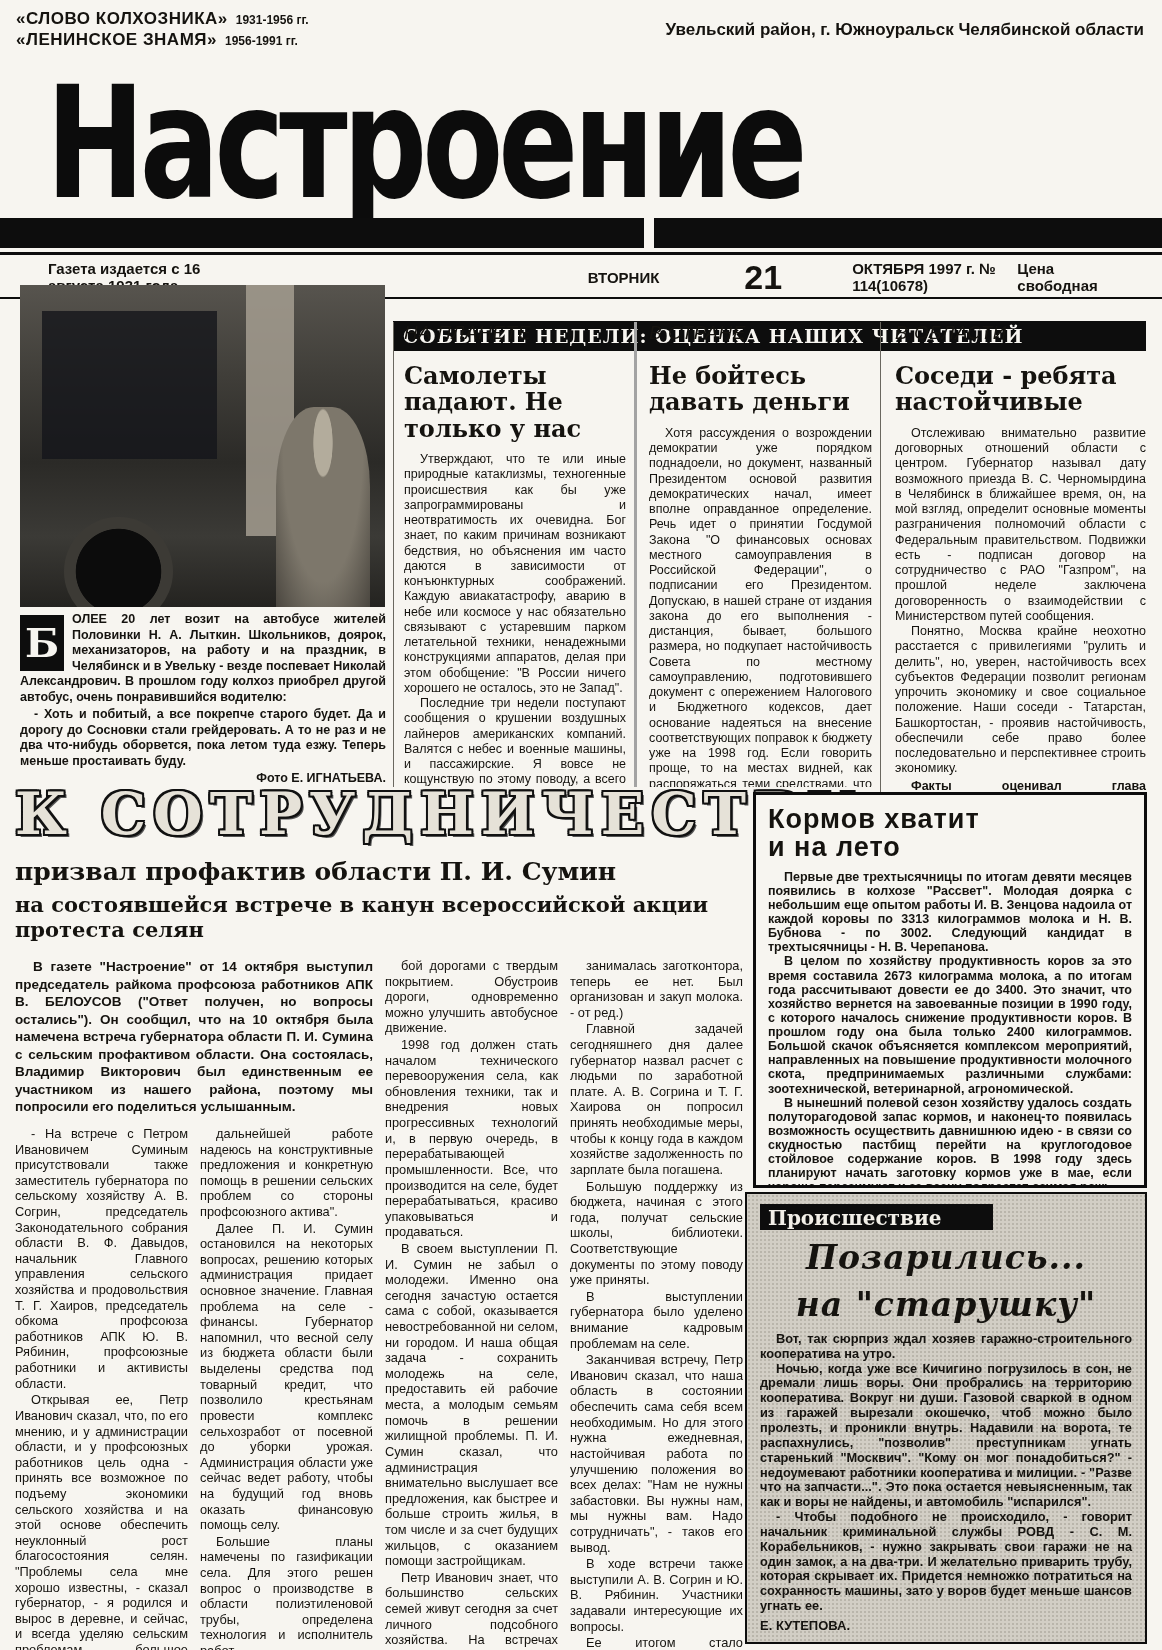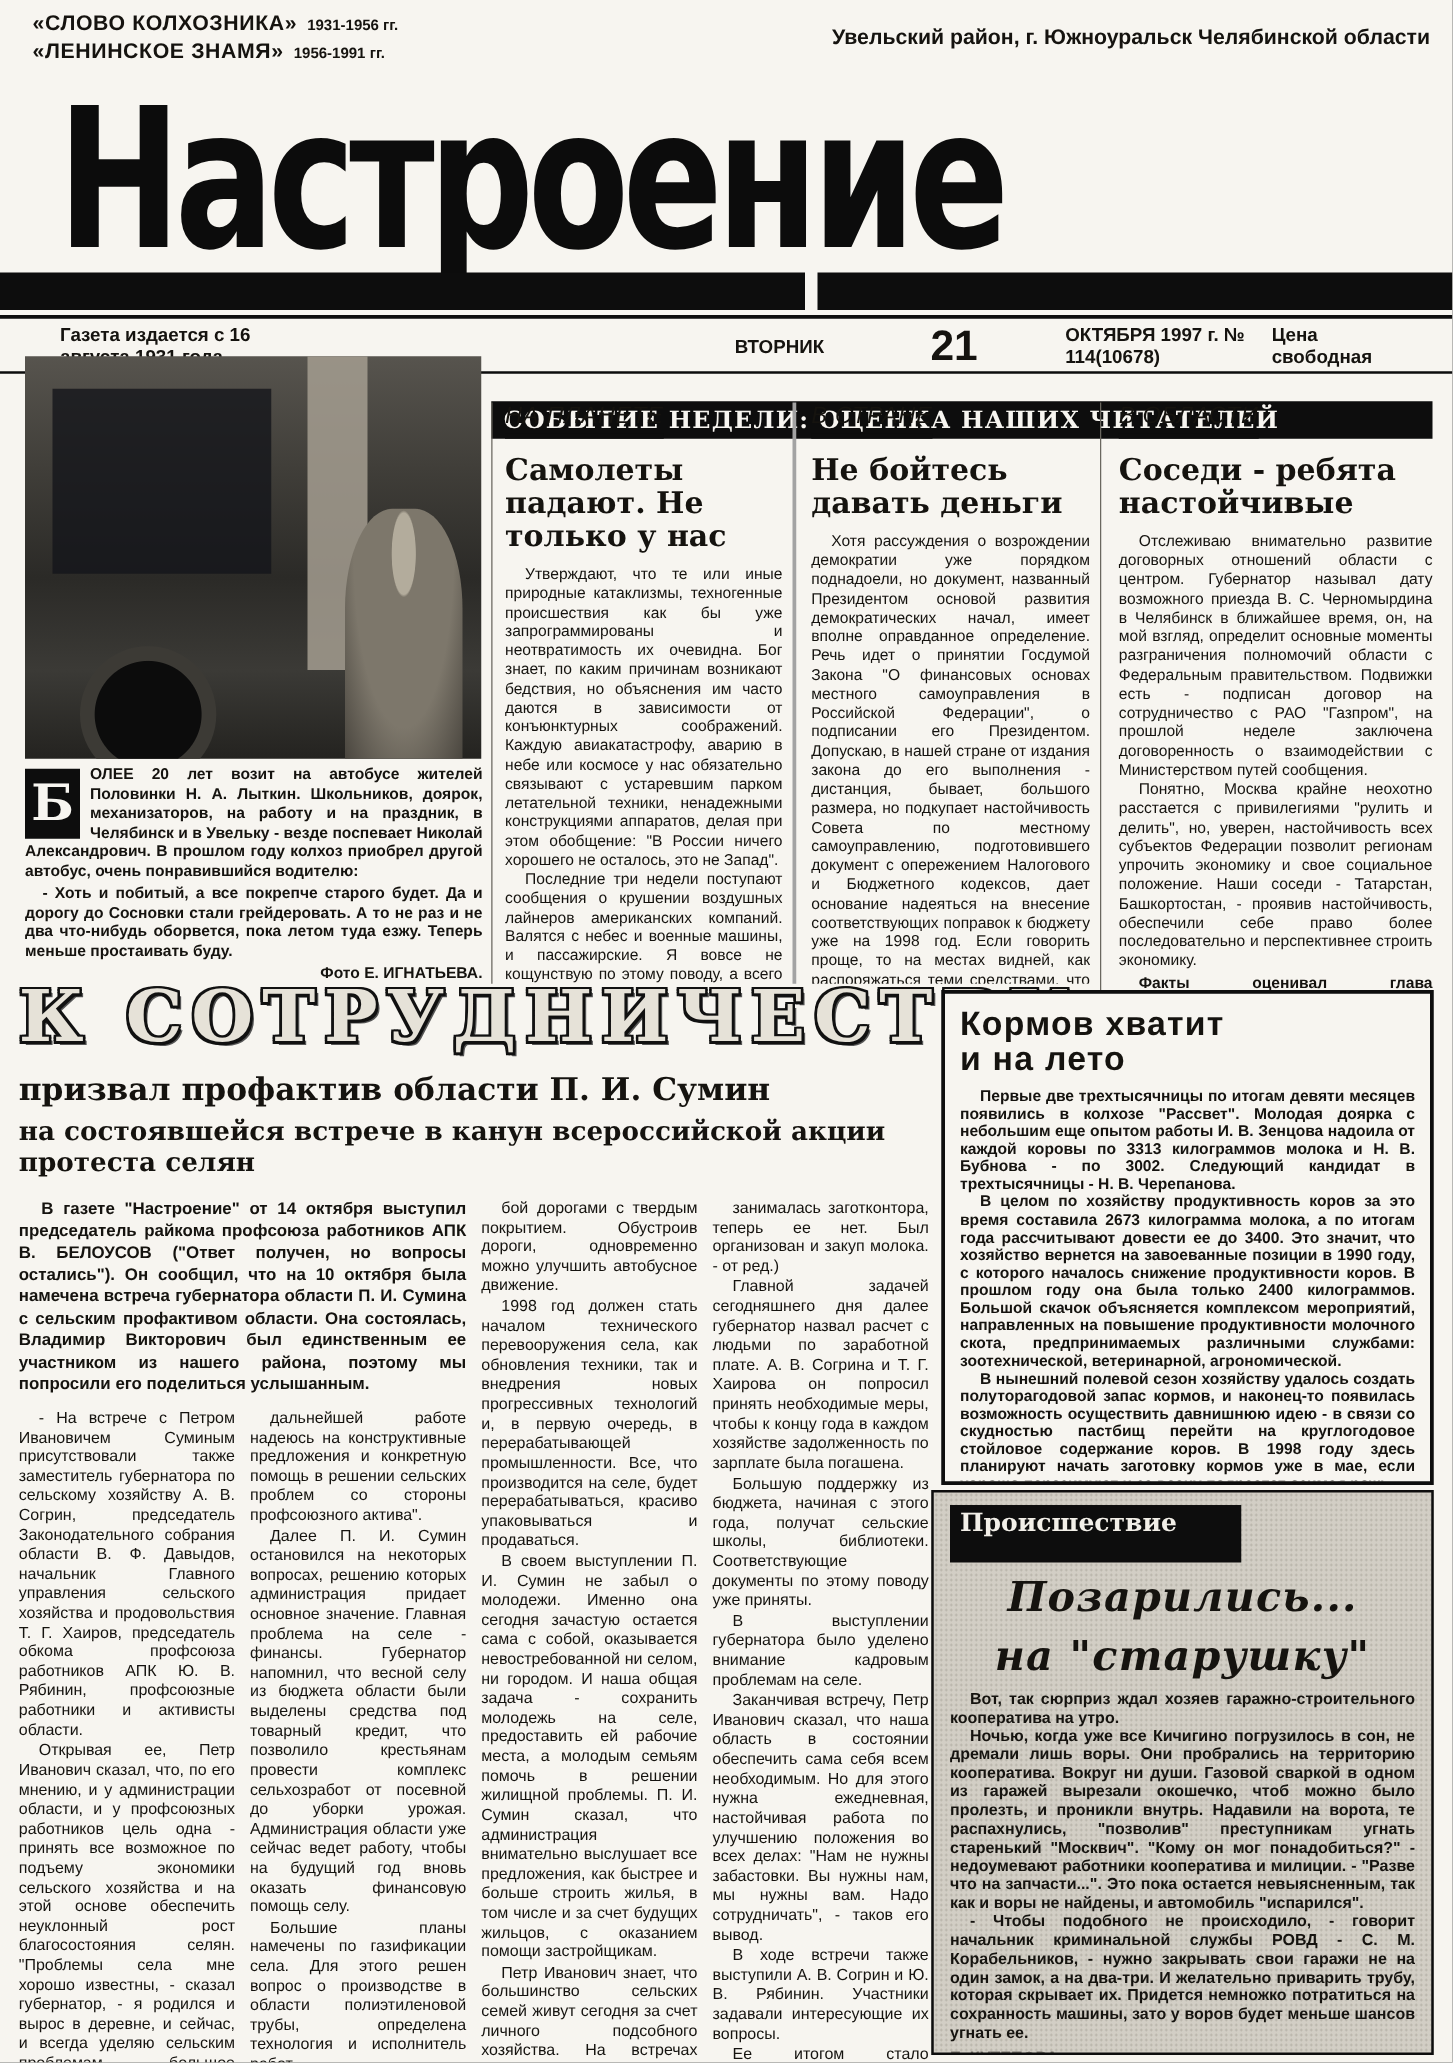--- a/index.html
+++ b/index.html
@@ -2,21 +2,21 @@
 <html><head>
 <meta charset="utf-8">
 <style>
   html,body{margin:0;padding:0;background:#888;}
   #page{
     position:relative;width:1162px;height:1650px;margin:0 auto;
     background:#f7f5f0;color:#15130f;overflow:hidden;
     font-family:"Liberation Sans",sans-serif;
   }
   
-  .former{position:absolute;left:26px;top:8px;line-height:1.25;}
+  .former{position:absolute;left:16px;top:8px;line-height:1.25;}
   .former .nm{font-weight:bold;font-size:17px;letter-spacing:.5px;}
   .former .yr{font-weight:bold;font-size:12px;margin-left:8px;}
   .region{position:absolute;right:18px;top:20px;font-weight:bold;font-size:17px;}
   .masthead{
     position:absolute;left:46px;top:52px;width:1080px;height:168px;
     font-family:"DejaVu Sans",sans-serif;font-weight:bold;font-size:118px;
     letter-spacing:-5px;color:#0c0c0c;
     transform:scaleY(1.32);transform-origin:top left;white-space:nowrap;
   }
   
@@ -83,21 +83,21 @@
   .fodder-h{font-weight:bold;font-size:27px;line-height:1.05;letter-spacing:1px;}
   .fodder .bodytext{margin-top:8px;}
   .fodder .bodytext p{font-weight:bold;font-size:12.5px;line-height:1.13;}
   
   .incident{position:absolute;left:745px;top:1192px;width:402px;height:452px;box-sizing:border-box;
     border:2px solid #0d0d0d;
     background:#d2cec5;
     background-image:radial-gradient(#b9b5ab 1px,transparent 1px);background-size:4px 4px;
     padding:10px 13px;overflow:hidden;}
   .inc-kicker{display:inline-block;background:#0d0d0d;color:#f2efe8;
-    font-family:"DejaVu Serif",serif;font-weight:bold;font-size:20px;padding:2px 52px 20px 8px;}
+    font-family:"DejaVu Serif",serif;font-weight:bold;font-size:20px;padding:2px 52px 0 8px;}
   .inc-headline{font-family:"DejaVu Serif",serif;font-weight:bold;font-style:italic;font-size:33px;line-height:1.12;margin-top:10px;letter-spacing:1px;text-align:center;}
   .incident .bodytext{margin-top:8px;}
   .incident .bodytext p{font-weight:bold;font-size:12.8px;line-height:1.16;}
   .incident .byline{font-weight:bold;font-size:13px;margin-top:4px;}
 </style>
 </head>
 <body>
 
 <div id="page">
 

